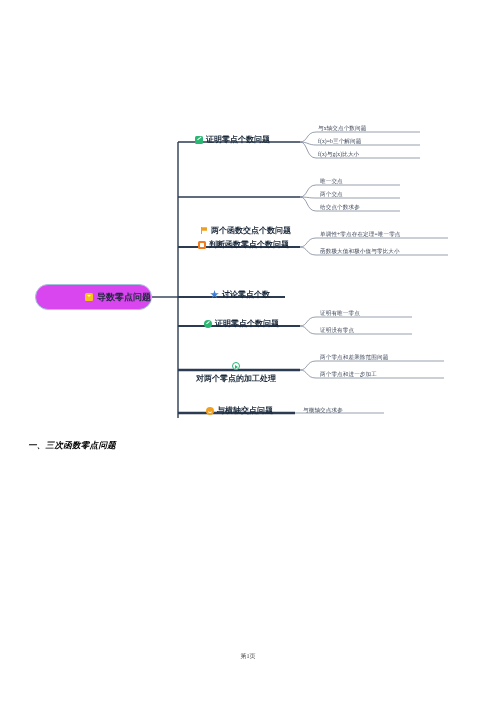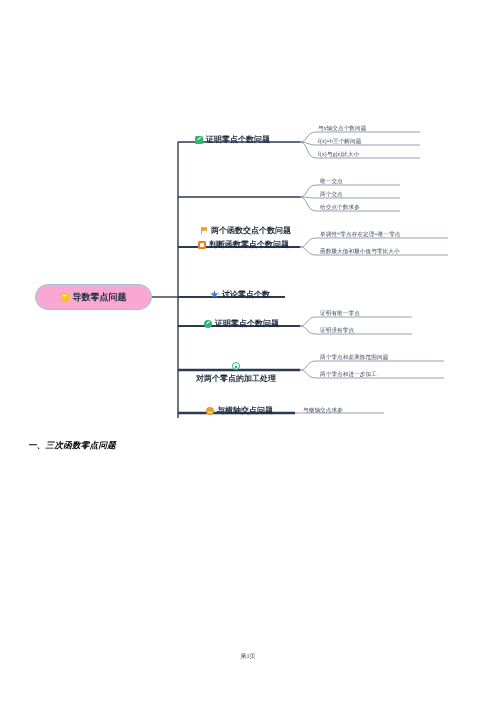--- a/index.html
+++ b/index.html
@@ -52,24 +52,24 @@
 
   
   .root-node {
     position: absolute;
     left: 35px;
     top: 156px;
     width: 117px;
     height: 26px;
     border: 1px solid #9fc6d8;
     border-radius: 13px;
-    background: #f9a8d4;
+    background: #d946ef;
     display: flex;
     align-items: center;
-    justify-content: center;
+    justify-content: flex-end;
     gap: 4px;
     box-sizing: border-box;
   }
   .root-label {
     font-size: 9px;
     font-weight: bold;
     color: #1b2a3a;
     font-family: "Liberation Serif", "DejaVu Serif", serif;
     white-space: nowrap;
   }

